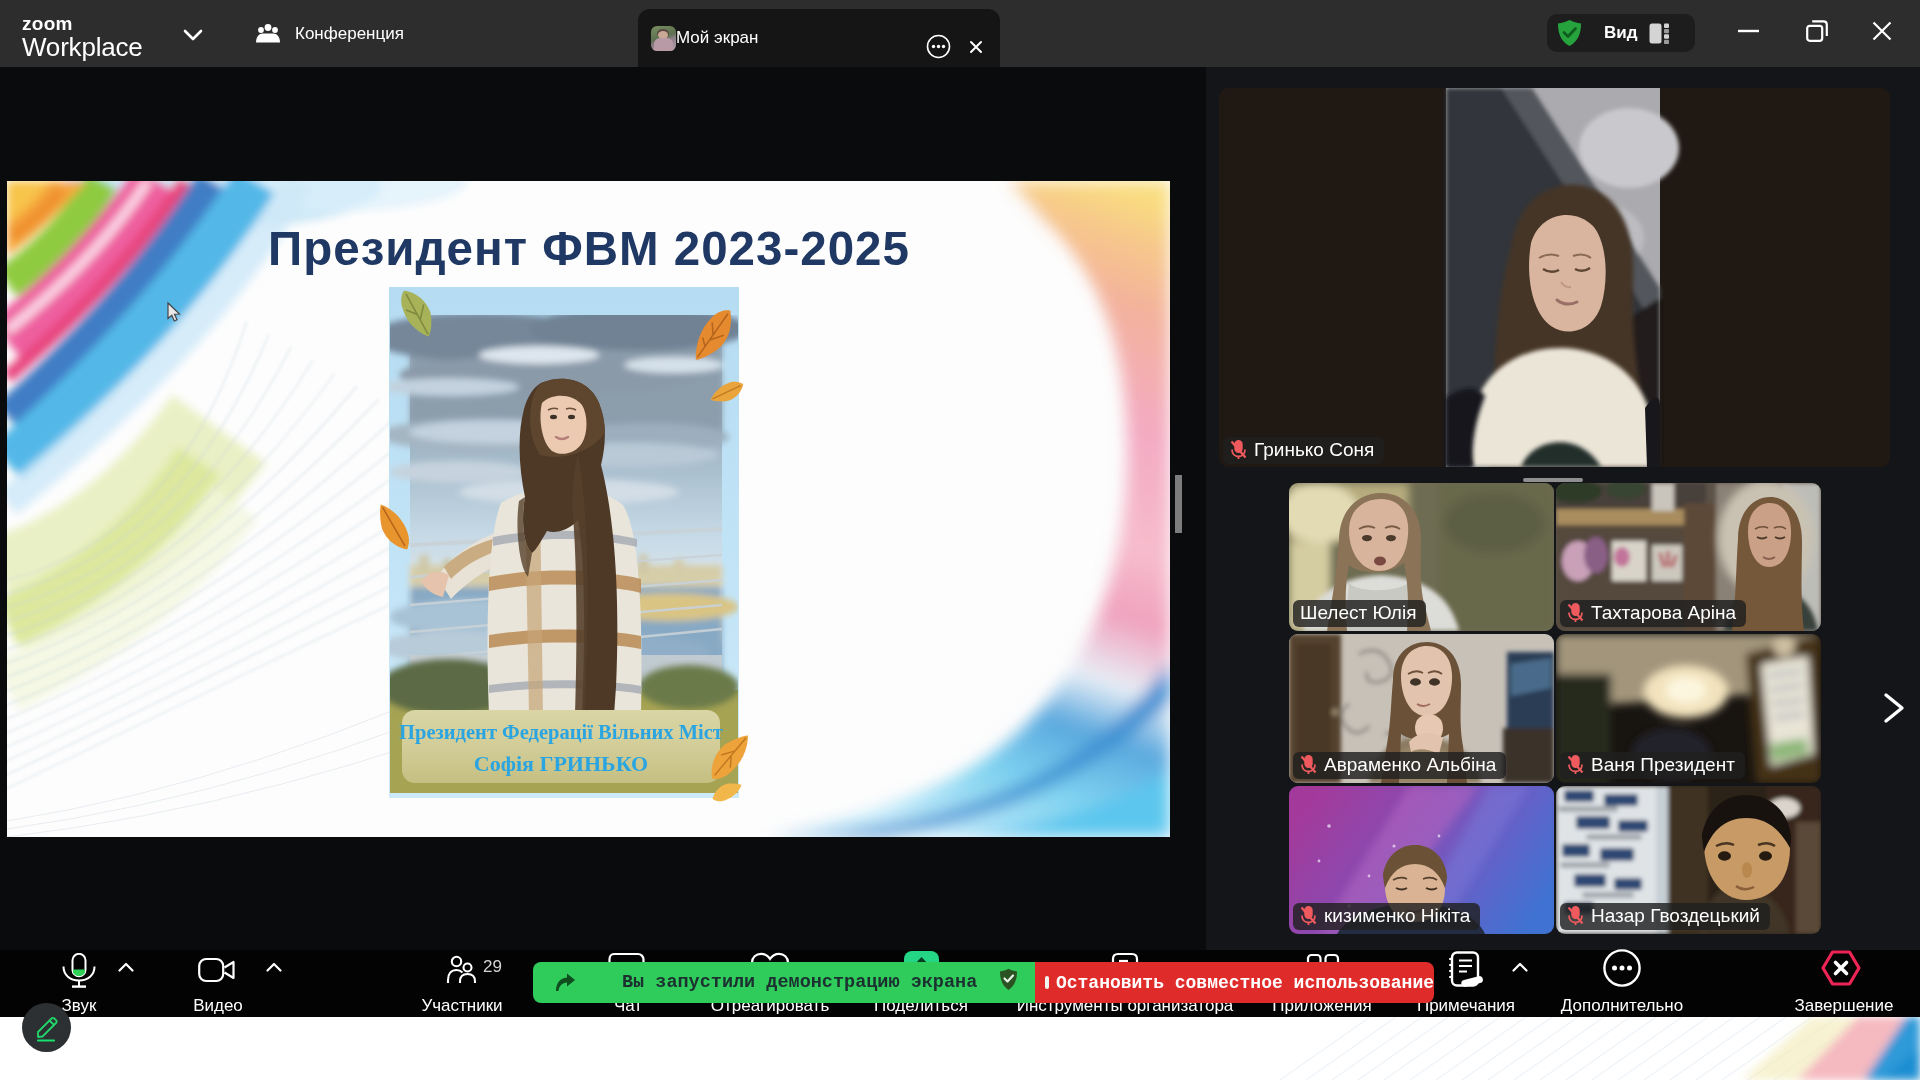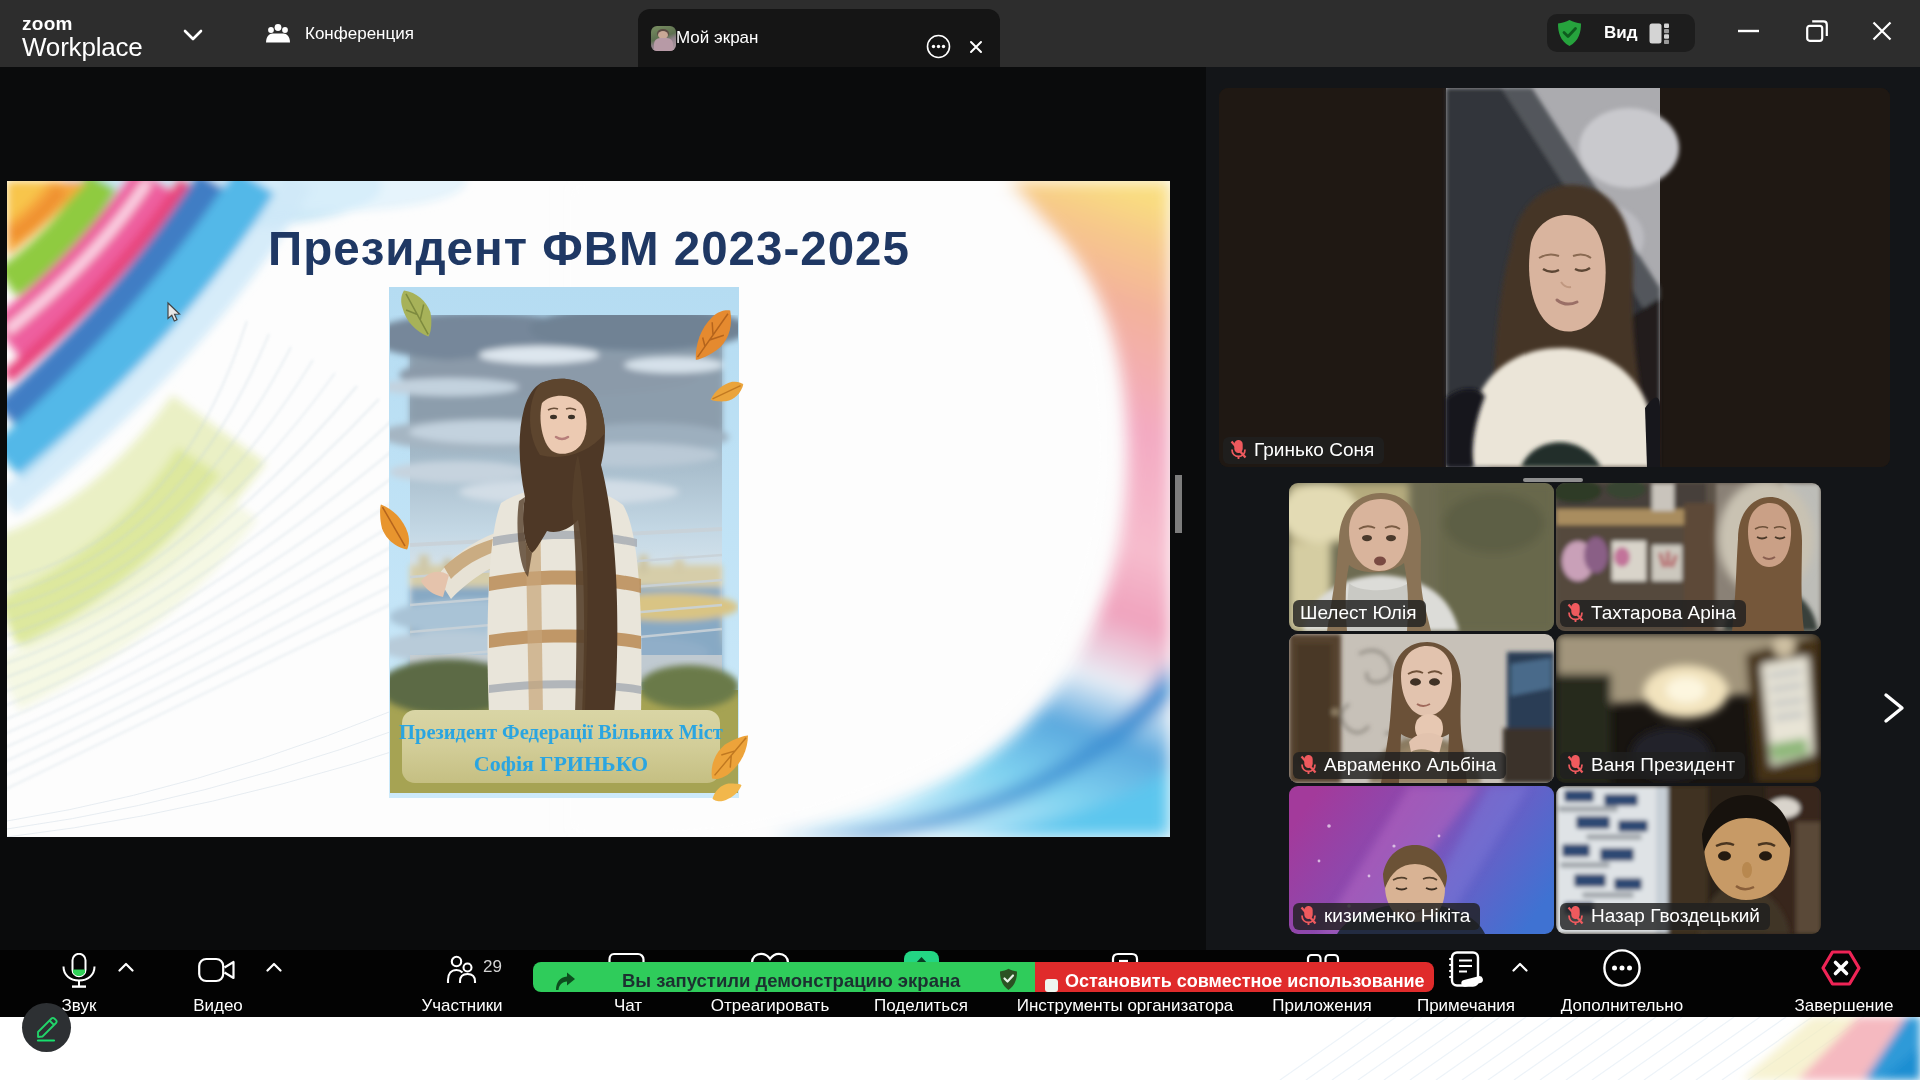--- a/index.html
+++ b/index.html
@@ -5,40 +5,40 @@
 * { margin:0; padding:0; box-sizing:border-box; }
 html,body { width:1920px; height:1080px; overflow:hidden; background:#fff; font-family:"Liberation Sans", sans-serif; }
 #stage { position:absolute; left:0; top:0; width:1920px; height:1080px; }
 .abs { position:absolute; }
 
 
 #topbar { position:absolute; left:0; top:0; width:1920px; height:67px; background:#2d2d2d; }
 #zlogo { position:absolute; left:22px; top:14px; color:#fff; }
 #zlogo .z1 { font-size:19px; font-weight:bold; letter-spacing:0.3px; line-height:19px;}
 #zlogo .z2 { font-size:26px; line-height:28px; letter-spacing:-0.2px;}
-#tab-conf { position:absolute; left:265px; top:0; height:67px; display:flex; align-items:center; color:#fff; font-size:17px; gap:14px;}
+#tab-conf { position:absolute; left:255px; top:0; height:67px; display:flex; align-items:center; color:#fff; font-size:17px; gap:14px;}
 #tab-active { position:absolute; left:638px; top:9px; width:362px; height:58px; background:#151515; border-radius:12px 12px 0 0; display:flex; align-items:center; }
 #viewpill { position:absolute; left:1547px; top:14px; width:148px; height:38px; background:#1d1d1d; border-radius:10px; display:flex; align-items:center; }
 
 
 #main { position:absolute; left:0; top:67px; width:1920px; height:950px; background:#0a0b0c; }
 #panelbg { position:absolute; left:1206px; top:0; width:714px; height:950px; background:#131518; }
 #slide { position:absolute; left:7px; top:114px; width:1163px; height:656px; background:#fdfdfd; }
 
 
 .tile { position:absolute; border-radius:9px; overflow:hidden; }
 .ntag { position:absolute; left:4px; bottom:4px; background:rgba(32,32,32,0.82); border-radius:6px; color:#fff; font-size:19px; display:flex; align-items:center; padding:2px 10px 3px 7px; gap:7px; white-space:nowrap;}
 .ntag.nomic { }
 
 
 #toolbar { position:absolute; left:0; top:950px; width:1920px; height:67px; background:#030303; }
 .tlabel { position:absolute; top:46px; width:220px; left:50%; transform:translateX(-50%); font-size:17px; color:#fff; text-align:center;}
 #bstrip { position:absolute; left:0; top:1017px; width:1920px; height:63px; overflow:hidden;}
 #fab { position:absolute; left:22px; top:1003px; width:49px; height:49px; border-radius:50%; background:#2d3033; display:flex; align-items:center; justify-content:center;}
-.banner { position:absolute; top:962px; height:30px; display:flex; align-items:flex-end; }
+.banner { position:absolute; top:962px; height:41px; display:flex; align-items:center;font-family:Liberation Mono, monospace; }
 #banner-green { left:533px; width:502px; background:#2fcc5b; border-radius:8px 0 0 8px; }
 #banner-red { left:1035px; width:399px; background:#e02b2b; border-radius:0 8px 8px 0; }
 </style>
 </head>
 <body>
 <div id="stage">
 
   <div id="bstrip" style="background:#ffffff;">
     <svg width="1920" height="63" viewBox="0 0 1920 63">
       <defs>

